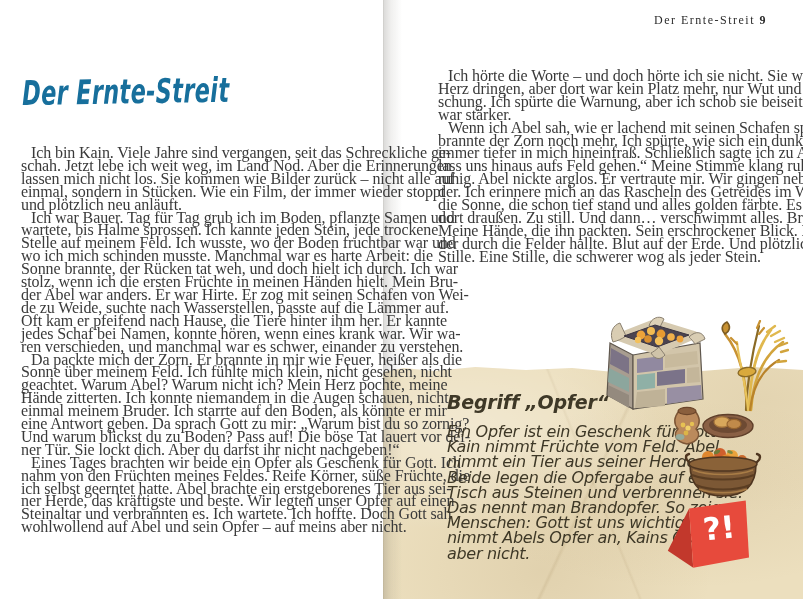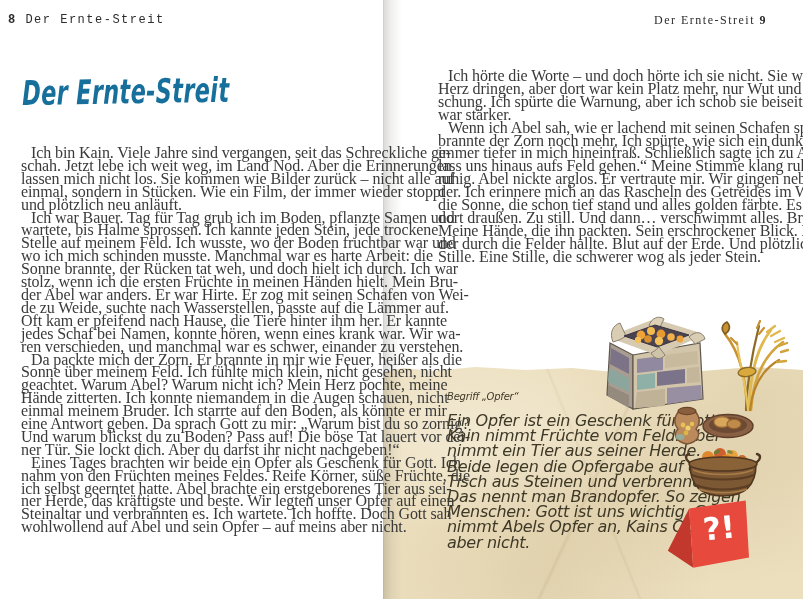--- a/index.html
+++ b/index.html
@@ -40,21 +40,21 @@
   
   .text-col{position:absolute;font-size:16px;line-height:12.9px;color:#3a3a3a;
     letter-spacing:-0.1px;z-index:6;}
   .text-col p{margin:0;text-indent:10px;white-space:pre;}
   .col-left{left:21px;top:147px;width:336px;}
   .col-right{left:438px;top:70px;width:332px;}
 
   
   .info-box{position:absolute;left:447px;top:391px;width:262px;z-index:7;
     font-family:"DejaVu Sans",sans-serif;font-style:italic;color:#3e3827;}
-  .info-heading{font-weight:normal;font-size:10px;margin:0 0 11px 0;letter-spacing:-0.2px;}
+  .info-heading{font-weight:bold;font-size:19px;margin:0 0 11px 0;letter-spacing:-0.2px;}
   .info-body{font-size:16px;line-height:15.2px;white-space:pre;letter-spacing:-0.3px;margin:0;}
 
   
   .illu{position:absolute;z-index:8;}
   .illu-altar{left:593px;top:312px;}
   .illu-wheat{left:713px;top:320px;}
   .illu-jug{left:669px;top:403px;}
   .illu-plate{left:701px;top:405px;}
   .illu-basket{left:683px;top:445px;}
 
@@ -66,25 +66,20 @@
     clip-path:polygon(27% 13%,32% 93%,1% 70%);}
   .sign .label{position:absolute;left:30%;top:14px;width:66%;text-align:center;
     font-family:"DejaVu Sans",sans-serif;font-weight:bold;font-size:31px;color:#ffffff;
     transform:rotate(-6deg);line-height:1;}
 </style>
 </head>
 <body>
 
 <div class="spread">
 
-  <div class="running-head head-left">
-    <span class="pagenum">8</span>
-    <span> </span>
-    <span>Der Ernte-Streit</span>
-  </div>
   <div class="running-head head-right">
     <span>Der Ernte-Streit</span>
     <span> </span>
     <span class="pagenum">9</span>
   </div>
 
   <h1 class="chapter-heading">Der Ernte-Streit</h1>
 
   <div class="text-col col-left">
     <p>Ich bin Kain. Viele Jahre sind vergangen, seit das Schreckliche ge-

